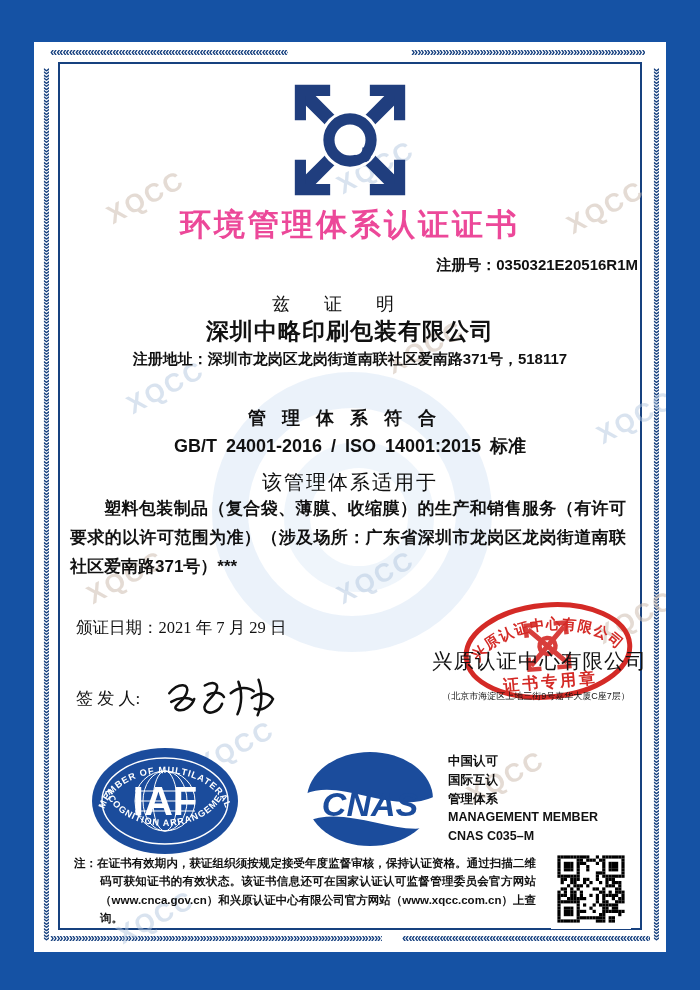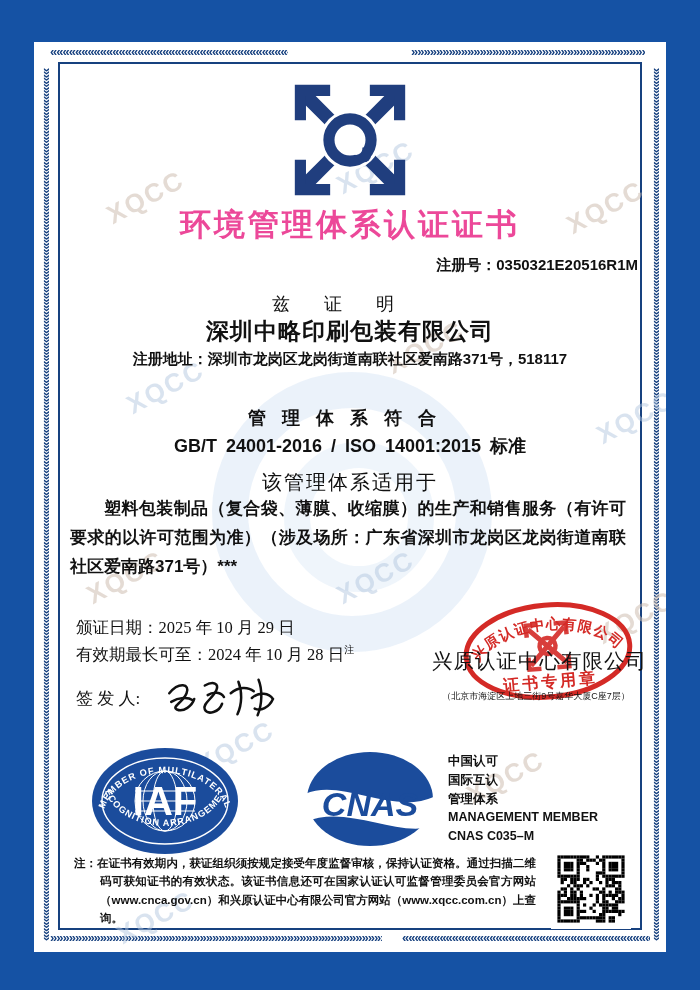--- a/index.html
+++ b/index.html
@@ -117,24 +117,21 @@
     <span>注册号：</span><span>0350321E20516R1M</span>
   </div>
   <div class="abs ctr hereby">兹证明</div>
   <div class="abs ctr company">深圳中略印刷包装有限公司</div>
   <div class="abs ctr addr">注册地址：深圳市龙岗区龙岗街道南联社区爱南路371号，518117</div>
   <div class="abs ctr conform">管理体系符合</div>
   <div class="abs ctr standard">GB/T 24001-2016 / ISO 14001:2015 标准</div>
   <div class="abs ctr scopehead">该管理体系适用于</div>
   <div class="abs scope">塑料包装制品（复合袋、薄膜、收缩膜）的生产和销售服务（有许可要求的以许可范围为准）（涉及场所：广东省深圳市龙岗区龙岗街道南联社区爱南路371号）***</div>
 
-  <div class="abs issue">颁证日期：2025 年 10 月 29 日</div>
-  <div class="abs valid">
-    <span>有效期最长可至：2024 年 10 月 28 日</span><sup>注</sup>
-  </div>
+  <div class="abs issue">颁证日期：2021 年 7 月 29 日</div>
   <div class="abs signer">
     <span>签 发 人:</span>
     <svg width="128" height="48" viewBox="0 0 130 50">
       <g fill="none" stroke="#101010" stroke-width="2.6" stroke-linecap="round">
         <path d="M8,20 C18,8 30,10 26,20 C22,30 10,34 16,37 C23,40 32,33 34,26"></path>
         <path d="M10,29 C18,24 28,24 32,27"></path>
         <path d="M45,12 C54,7 60,10 57,17 C53,26 42,31 45,37 C48,43 60,40 63,31"></path>
         <path d="M48,22 C54,18 62,19 65,24"></path>
         <path d="M80,8 C84,18 84,31 79,42"></path>
         <path d="M72,20 C80,13 90,13 96,18"></path>

